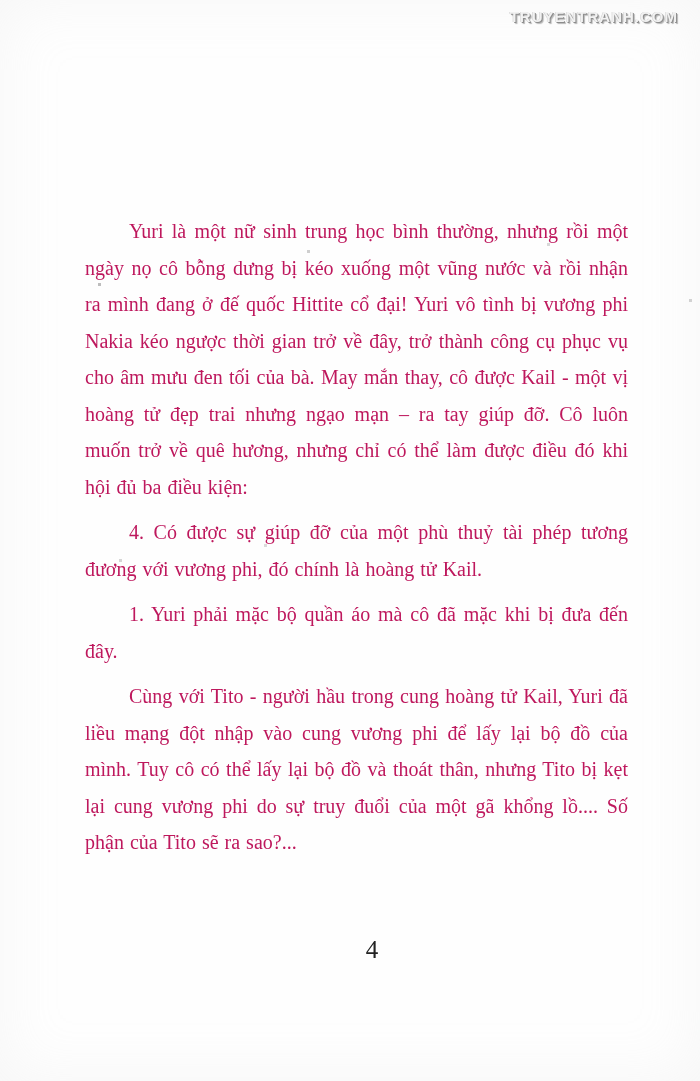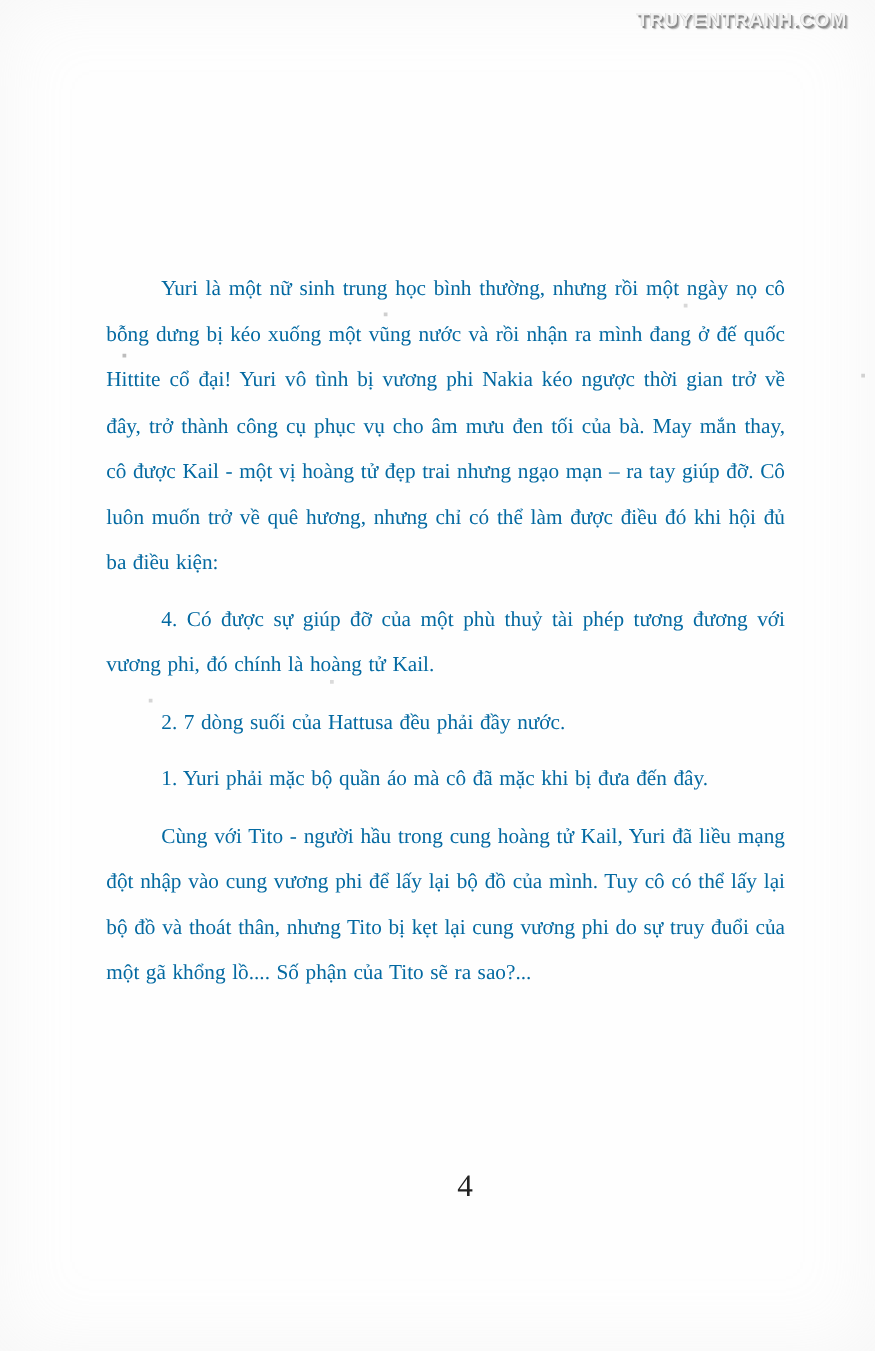--- a/index.html
+++ b/index.html
@@ -54,25 +54,25 @@
 
   .doc-title {
     font-size: 37px;
     font-weight: normal;
     letter-spacing: 1px;
     color: #1a1a1a;
     margin-bottom: 17px;
   }
 
   .body-text p {
-    font-size: 17px;
+    font-size: 20px;
     line-height: 36.5px;
     text-align: justify;
     text-indent: 44px;
-    color: #0369a1;
+    color: #be185d;
     margin: 0 0 9px 0;
     word-spacing: 1px;
   }
 
   .page-number {
     position: absolute;
     top: 936px;
     left: 0;
     width: 100%;
     text-align: center;
@@ -105,21 +105,20 @@
   <div class="watermark">TRUYENTRANH.COM</div>
 
   <div class="scan-specks"></div>
 
   <div class="content">
 
 
     <div class="body-text">
       <p>Yuri là một nữ sinh trung học bình thường, nhưng rồi một ngày nọ cô bỗng dưng bị kéo xuống một vũng nước và rồi nhận ra mình đang ở đế quốc Hittite cổ đại! Yuri vô tình bị vương phi Nakia kéo ngược thời gian trở về đây, trở thành công cụ phục vụ cho âm mưu đen tối của bà. May mắn thay, cô được Kail - một vị hoàng tử đẹp trai nhưng ngạo mạn – ra tay giúp đỡ. Cô luôn muốn trở về quê hương, nhưng chỉ có thể làm được điều đó khi hội đủ ba điều kiện:</p>
       <p>4. Có được sự giúp đỡ của một phù thuỷ tài phép tương đương với vương phi, đó chính là hoàng tử Kail.</p>
-      <p>2. 7 dòng suối của Hattusa đều phải đầy nước.</p>
       <p>1. Yuri phải mặc bộ quần áo mà cô đã mặc khi bị đưa đến đây.</p>
       <p>Cùng với Tito - người hầu trong cung hoàng tử Kail, Yuri đã liều mạng đột nhập vào cung vương phi để lấy lại bộ đồ của mình. Tuy cô có thể lấy lại bộ đồ và thoát thân, nhưng Tito bị kẹt lại cung vương phi do sự truy đuổi của một gã khổng lồ.... Số phận của Tito sẽ ra sao?...</p>
     </div>
 
   </div>
 
   <div class="page-number">4</div>
 
 </div>
 

